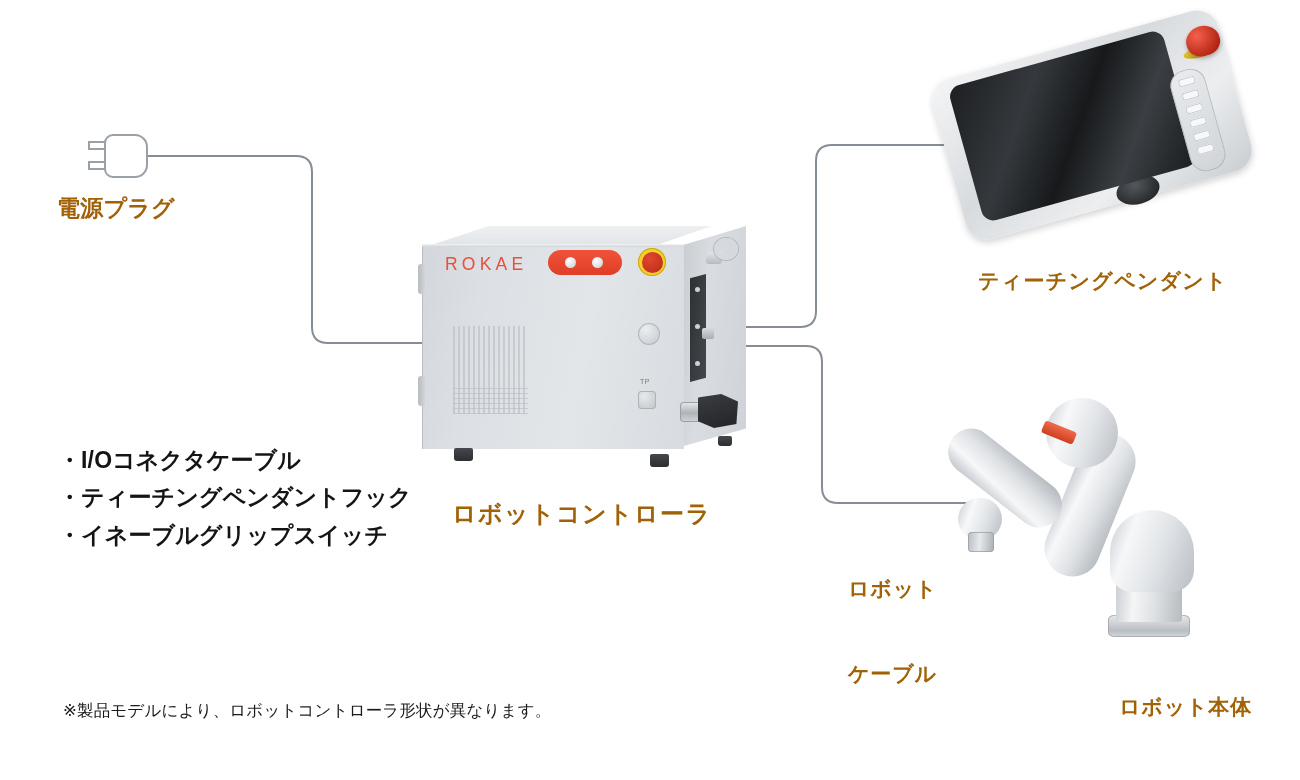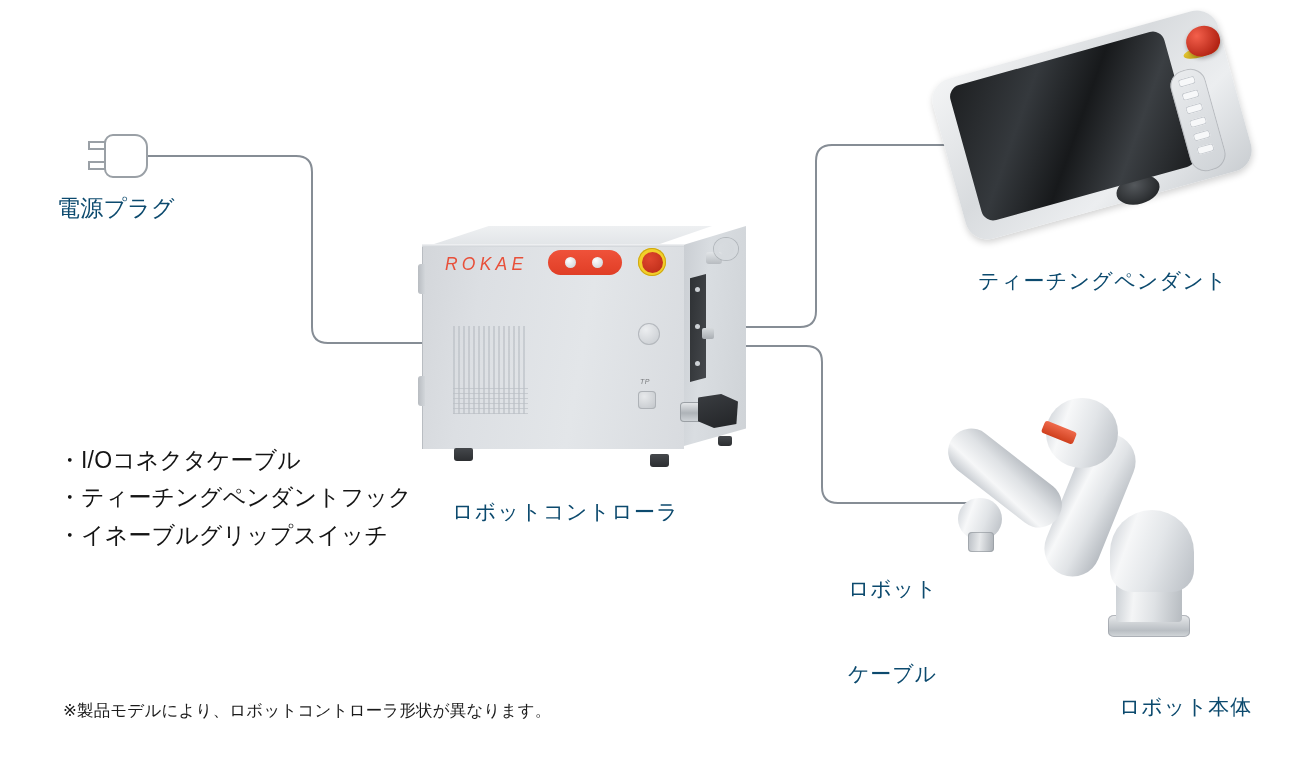--- a/index.html
+++ b/index.html
@@ -16,33 +16,33 @@
     position: relative;
     width: 1300px;
     height: 780px;
     background: #ffffff;
     overflow: hidden;
   }
 
   
   .label {
     position: absolute;
-    font-weight: normal;
-    color: #0c4a6e;
+    font-weight: bold;
+    color: #a16207;
     white-space: pre;
     line-height: 1.35;
     letter-spacing: .01em;
   }
 
   .list {
     position: absolute;
     font-size: 23px;
     color: #141414;
     line-height: 1.63;
-    font-weight: 400;
+    font-weight: 700;
     letter-spacing: .005em;
   }
   .list div { white-space: pre; }
 
   .footnote {
     position: absolute;
     font-size: 16.5px;
     color: #1b1b1b;
     font-weight: 400;
     white-space: pre;
@@ -81,21 +81,21 @@
   }
   #plug .prong.p1 { top: 7px; }
   #plug .prong.p2 { top: 27px; }
 
   
   #controller {
     position: absolute;
     left: 418px; top: 226px;
     width: 340px; height: 250px;
   }
-  #controller .part { position: absolute; font-style: italic; }
+  #controller .part { position: absolute; }
 
   
   .ctrl-front {
     left: 4px; top: 18px;
     width: 262px; height: 205px;
     background: linear-gradient(100deg,#d3d6da 0%, #dcdfe3 22%, #e3e6e9 60%, #d8dbdf 100%);
     border-left: 1px solid #b9bdc2;
   }
   
   .ctrl-top {
@@ -408,21 +408,21 @@
   .rb-flange {
     left: 18px; top: 172px;
     width: 26px; height: 20px;
     border-radius: 4px;
     background: linear-gradient(95deg,#b8bdc3,#e7e9eb 45%,#a9aeb4);
     box-shadow: inset 0 0 0 1px rgba(150,155,161,.7);
   }
 
   
   .lb-power     { left: 57px;  top: 193px;  font-size: 23px; }
-  .lb-ctrl      { left: 452px; top: 498px;  font-size: 21px; letter-spacing:.06em; }
+  .lb-ctrl      { left: 452px; top: 498px;  font-size: 24px; letter-spacing:.06em; }
   .lb-pendant   { left: 978px; top: 267px;  font-size: 21px; letter-spacing:.06em; }
   .lb-cable     { left: 848px; top: 518px;  font-size: 21px; letter-spacing:.04em; }
   .lb-robot     { left: 1119px;top: 693px;  font-size: 21px; letter-spacing:.04em; }
   .lb-list      { left: 58px;  top: 442px; }
   .lb-note      { left: 63px;  top: 700px; }
 </style>
 </head>
 <body>
 
 <div id="stage">

